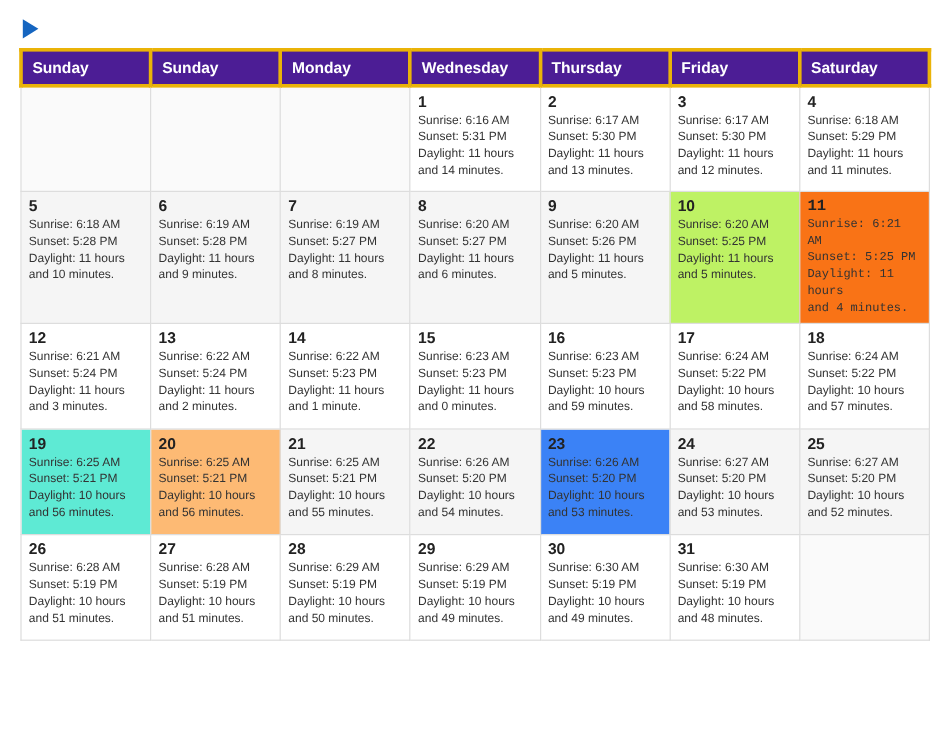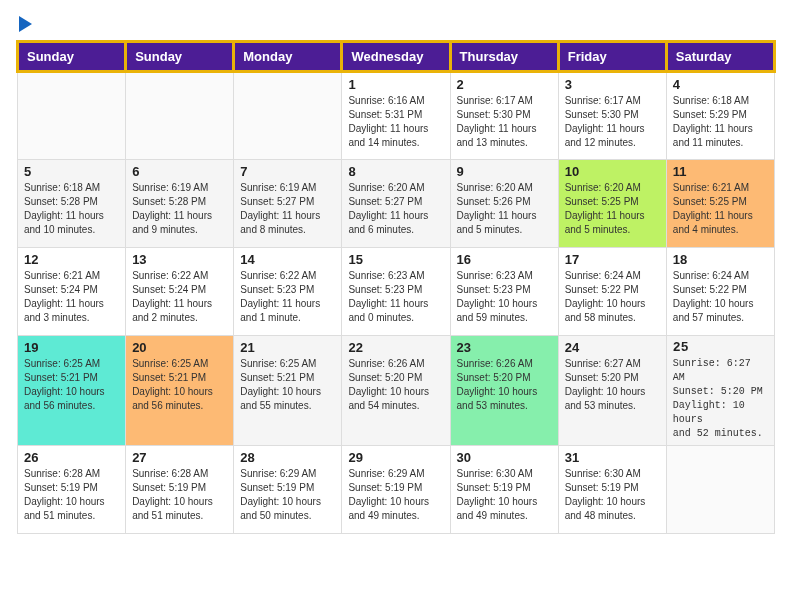--- a/index.html
+++ b/index.html
@@ -198,21 +198,21 @@
 Daylight: 11 hours
 and 5 minutes.</div>
         </td>
         <td style="background: #bef264;">
           <span class="day-number">10</span>
           <div class="day-info" style="white-space: pre-line;">Sunrise: 6:20 AM
 Sunset: 5:25 PM
 Daylight: 11 hours
 and 5 minutes.</div>
         </td>
-        <td style="background: #fdba74;">
+        <td style="background: #f97316; font-family: Liberation Mono, monospace;">
           <span class="day-number">11</span>
           <div class="day-info" style="white-space: pre-line;">Sunrise: 6:21 AM
 Sunset: 5:25 PM
 Daylight: 11 hours
 and 4 minutes.</div>
         </td>
       </tr>
       <tr>
         <td>
           <span class="day-number">12</span>
@@ -286,35 +286,35 @@
 Daylight: 10 hours
 and 55 minutes.</div>
         </td>
         <td style="background: rgb(245, 245, 245);">
           <span class="day-number">22</span>
           <div class="day-info" style="white-space: pre-line;">Sunrise: 6:26 AM
 Sunset: 5:20 PM
 Daylight: 10 hours
 and 54 minutes.</div>
         </td>
-        <td style="background: #86efac;">
+        <td style="background: #3b82f6;">
           <span class="day-number">23</span>
           <div class="day-info" style="white-space: pre-line;">Sunrise: 6:26 AM
 Sunset: 5:20 PM
 Daylight: 10 hours
 and 53 minutes.</div>
         </td>
         <td style="background: rgb(245, 245, 245);">
           <span class="day-number">24</span>
           <div class="day-info" style="white-space: pre-line;">Sunrise: 6:27 AM
 Sunset: 5:20 PM
 Daylight: 10 hours
 and 53 minutes.</div>
         </td>
-        <td style="background: rgb(245, 245, 245); font-family: Liberation Mono, monospace;">
+        <td style="background: rgb(245, 245, 245);">
           <span class="day-number">25</span>
           <div class="day-info" style="white-space: pre-line;">Sunrise: 6:27 AM
 Sunset: 5:20 PM
 Daylight: 10 hours
 and 52 minutes.</div>
         </td>
       </tr>
       <tr>
         <td>
           <span class="day-number">26</span>

